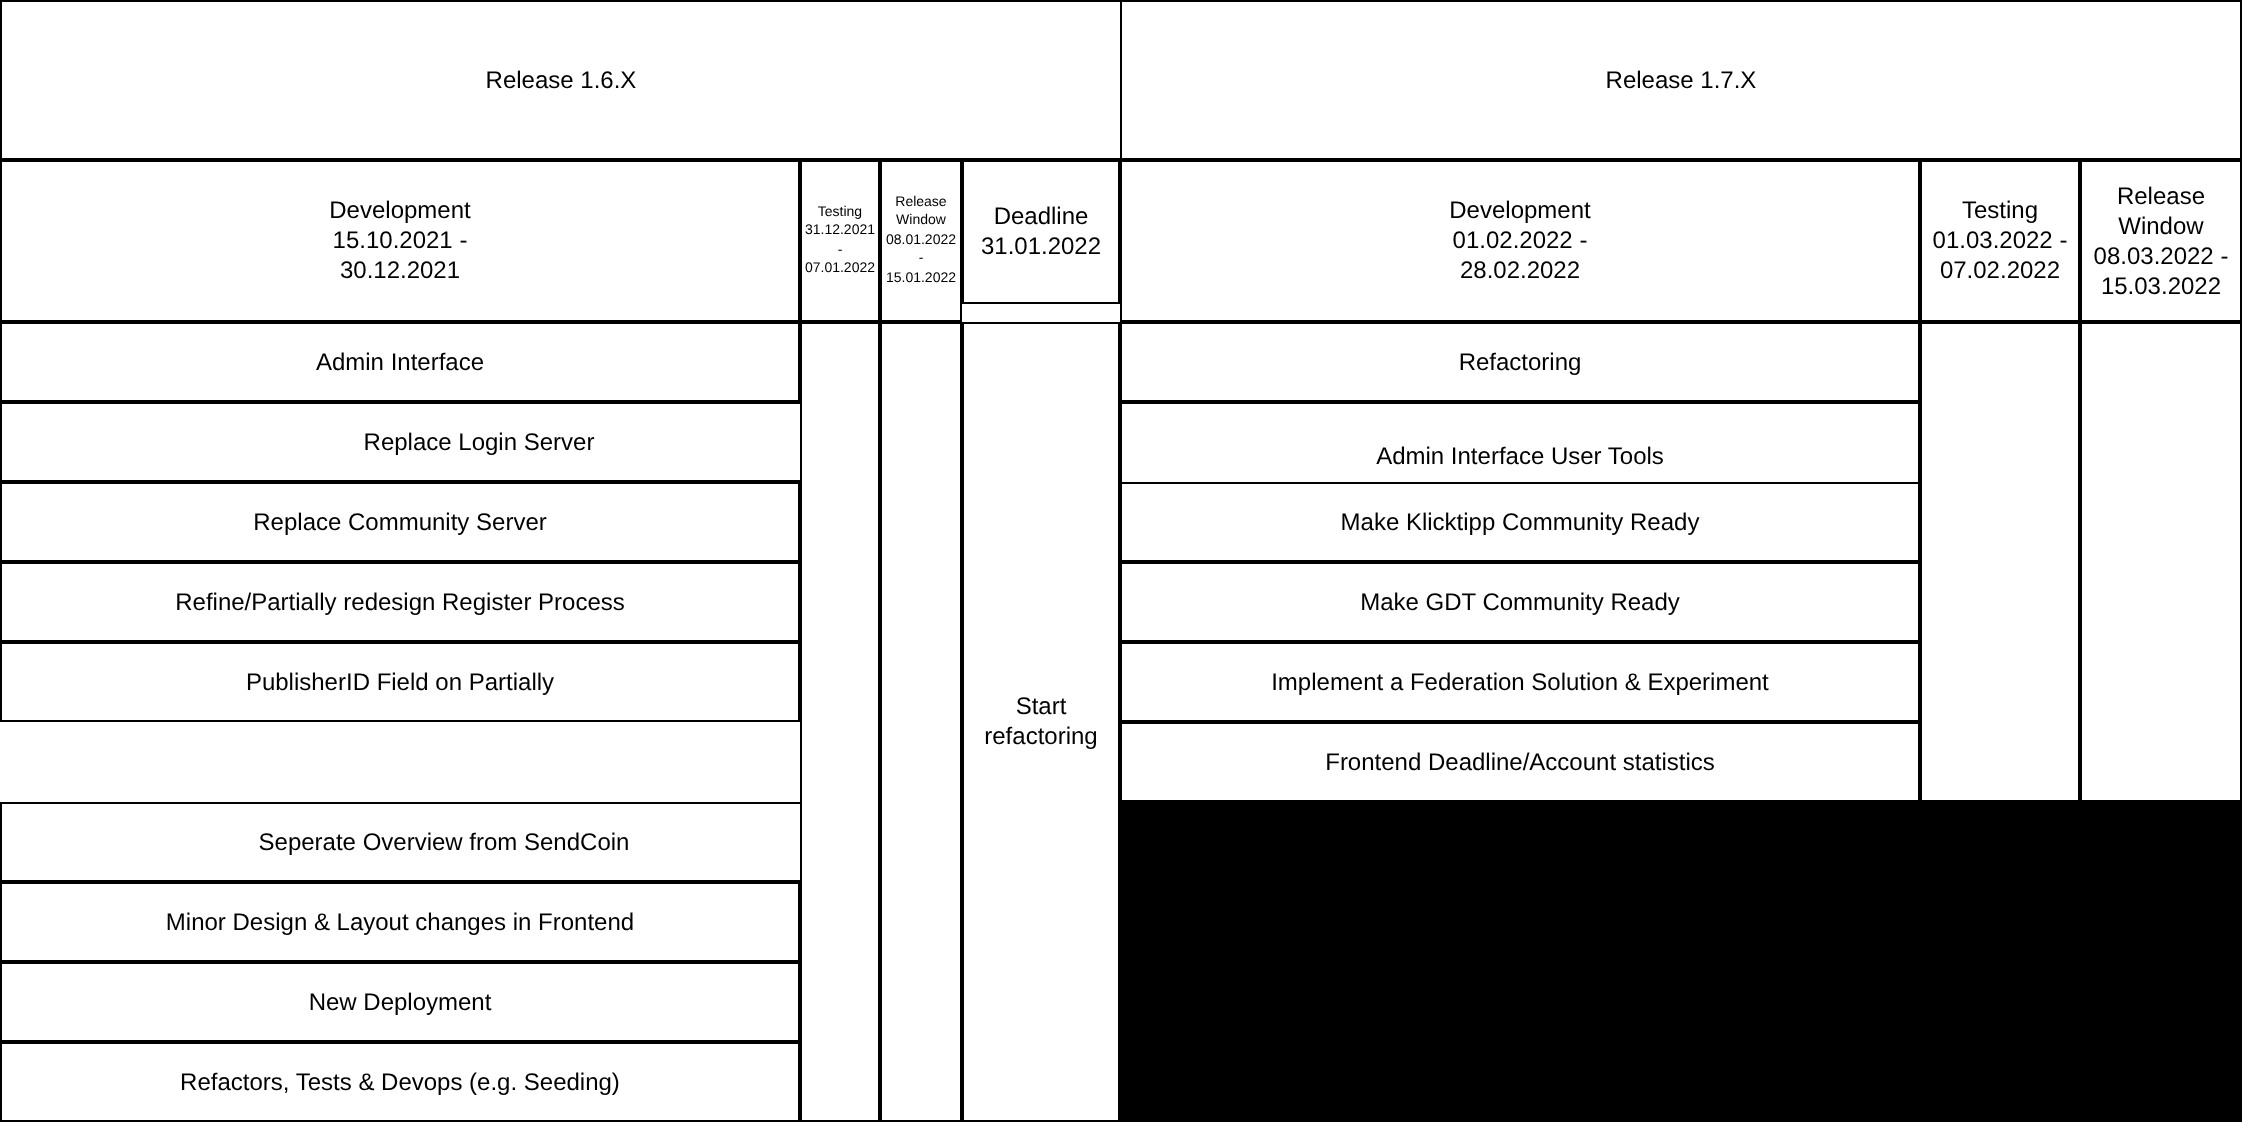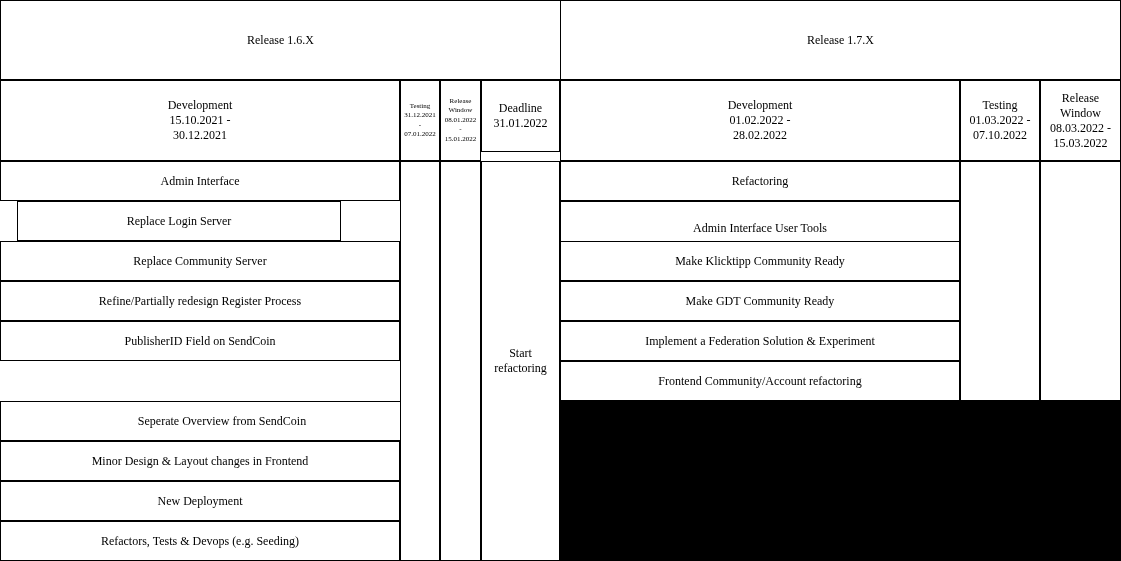--- a/index.html
+++ b/index.html
@@ -21,21 +21,20 @@
     border: 1px solid #000000;
     background: #ffffff;
     display: flex;
     align-items: center;
     justify-content: center;
     text-align: center;
     white-space: pre-line;
     color: #000000;
     font-size: 12px;
     line-height: 1.25;
-    font-family: Liberation Serif, serif;
   }
   .fs-small {
     font-size: 7px;
     line-height: 1.35;
   }
   .redaction {
     position: absolute;
     background: #000000;
   }
 </style>
@@ -58,54 +57,54 @@
   <div class="cell fs-small" style="left:440px;top:80px;width:41px;height:81px">Release
 Window
 08.01.2022
 -
 15.01.2022</div>
 
   <div class="cell" style="left:481px;top:80px;width:79px;height:72px">Deadline
 31.01.2022</div>
 
   <div class="cell" style="left:0;top:161px;width:400px;height:40px">Admin Interface</div>
-  <div class="cell" style="left:17px;top:201px;width:324px;height:40px">Replace Login Server</div>
+  <div class="cell" style="left:0;top:201px;width:479px;height:40px">Replace Login Server</div>
   <div class="cell" style="left:0;top:241px;width:400px;height:40px">Replace Community Server</div>
   <div class="cell" style="left:0;top:281px;width:400px;height:40px">Refine/Partially redesign Register Process</div>
-  <div class="cell" style="left:0;top:321px;width:400px;height:40px">PublisherID Field on SendCoin</div>
+  <div class="cell" style="left:0;top:321px;width:400px;height:40px">PublisherID Field on Partially</div>
   <div class="cell" style="left:0;top:401px;width:444px;height:40px">Seperate Overview from SendCoin</div>
   <div class="cell" style="left:0;top:441px;width:400px;height:40px">Minor Design &amp; Layout changes in Frontend</div>
   <div class="cell" style="left:0;top:481px;width:400px;height:40px">New Deployment</div>
   <div class="cell" style="left:0;top:521px;width:400px;height:40px">Refactors, Tests &amp; Devops (e.g. Seeding)</div>
 
   <div class="cell" style="left:400px;top:161px;width:40px;height:400px"></div>
   <div class="cell" style="left:440px;top:161px;width:41px;height:400px"></div>
   <div class="cell" style="left:481px;top:161px;width:79px;height:400px">Start
 refactoring</div>
 
   <div class="cell" style="left:560px;top:0;width:561px;height:80px">Release 1.7.X</div>
 
   <div class="cell" style="left:560px;top:80px;width:400px;height:81px">Development
 01.02.2022 -
 28.02.2022</div>
 
   <div class="cell" style="left:960px;top:80px;width:80px;height:81px">Testing
 01.03.2022 -
-07.10.2022</div>
+07.02.2022</div>
 
   <div class="cell" style="left:1040px;top:80px;width:81px;height:81px">Release
 Window
 08.03.2022 -
 15.03.2022</div>
 
   <div class="cell" style="left:560px;top:161px;width:400px;height:40px">Refactoring</div>
   <div class="cell" style="left:560px;top:201px;width:400px;height:54px">Admin Interface User Tools</div>
   <div class="cell" style="left:560px;top:241px;width:400px;height:40px">Make Klicktipp Community Ready</div>
   <div class="cell" style="left:560px;top:281px;width:400px;height:40px">Make GDT Community Ready</div>
   <div class="cell" style="left:560px;top:321px;width:400px;height:40px">Implement a Federation Solution &amp; Experiment</div>
-  <div class="cell" style="left:560px;top:361px;width:400px;height:40px">Frontend Community/Account refactoring</div>
+  <div class="cell" style="left:560px;top:361px;width:400px;height:40px">Frontend Deadline/Account statistics</div>
 
   <div class="cell" style="left:960px;top:161px;width:80px;height:240px"></div>
   <div class="cell" style="left:1040px;top:161px;width:81px;height:240px"></div>
 
   <div class="redaction" style="left:559px;top:400px;width:562px;height:161px"></div>
 
 </div>
 
 </body></html>

